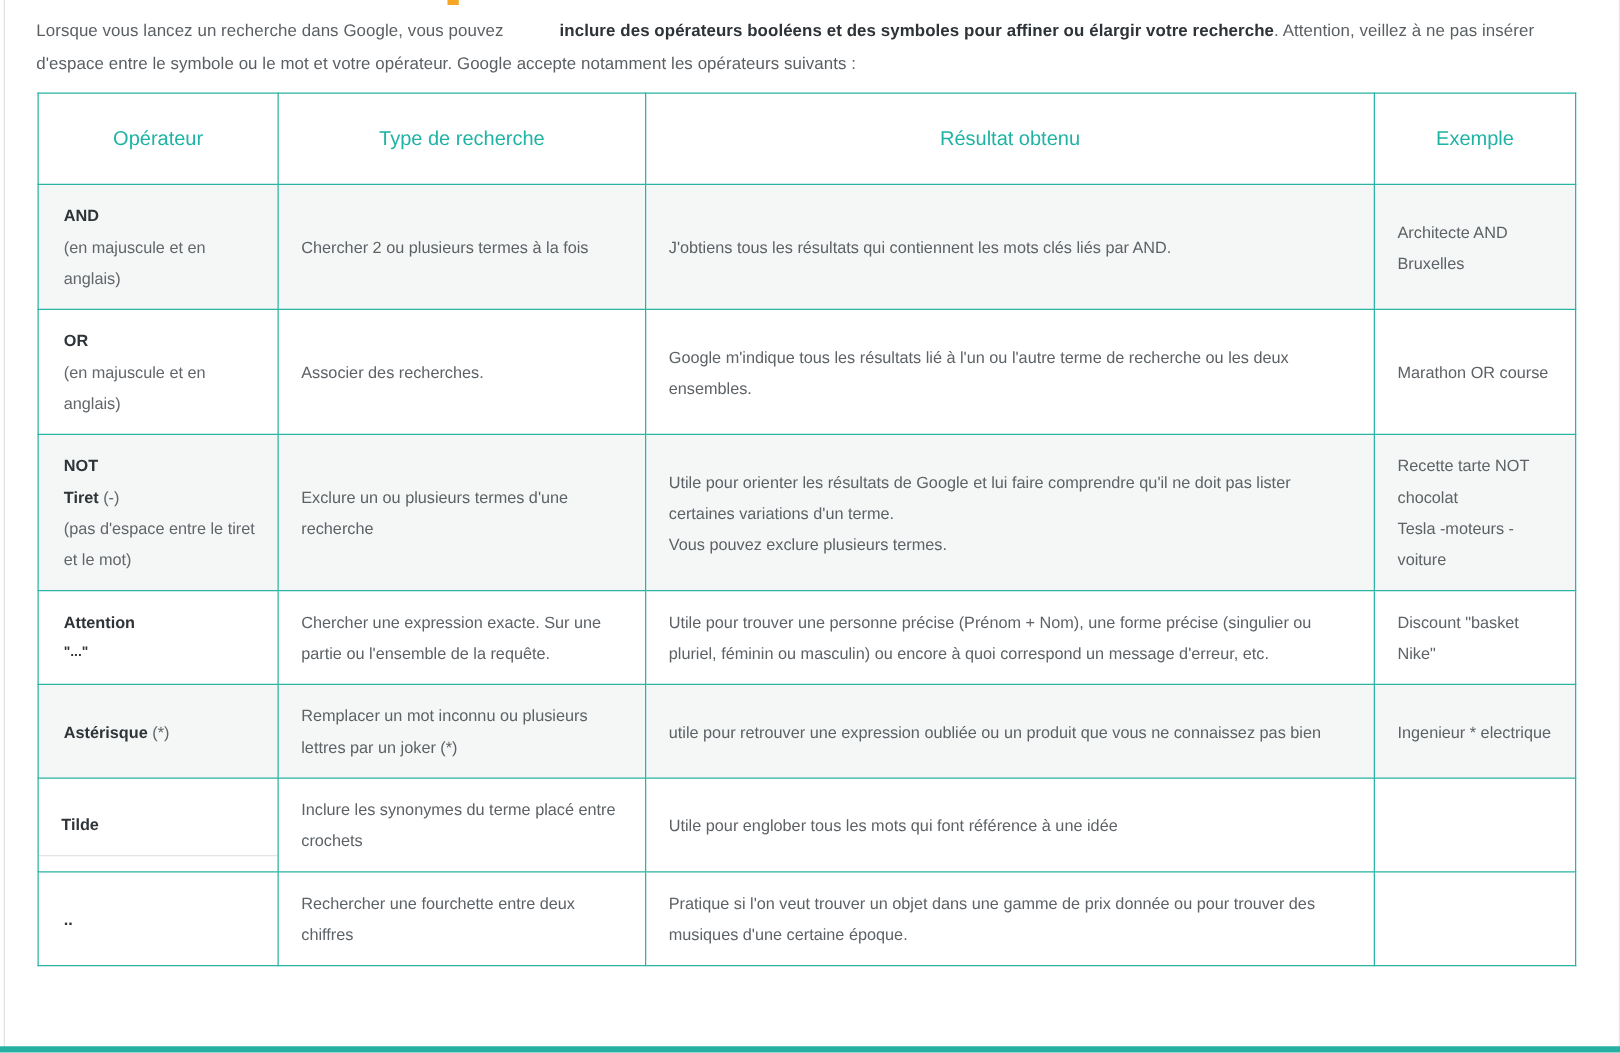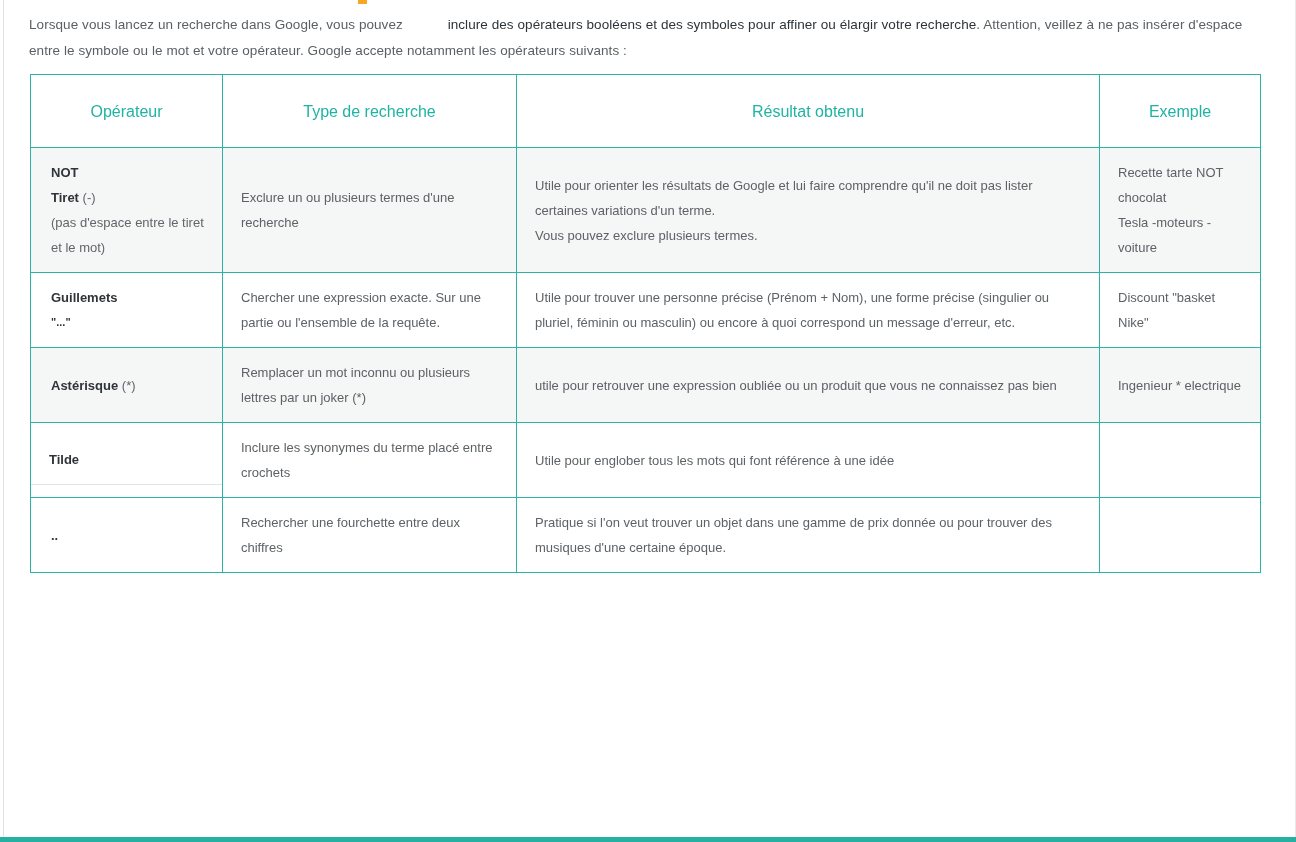--- a/index.html
+++ b/index.html
@@ -56,21 +56,21 @@
   }
 
   .intro {
     margin: 0;
     padding: 12px 40px 10px 29px;
     font-size: 13.5px;
     line-height: 26px;
     color: #5a5f63;
     letter-spacing: 0.005em;
   }
-  .intro b { color: #2e3338; font-weight: normal; padding-left: 41px; }
+  .intro b { color: #2e3338; font-weight: bold; padding-left: 41px; }
 
   table.op-table {
     border-collapse: collapse;
     table-layout: fixed;
     margin-left: 30px;
     width: 1230px;
     background: #ffffff;
   }
   table.op-table col.c1 { width: 192px; }
   table.op-table col.c2 { width: 294px; }
@@ -146,42 +146,60 @@
     <thead>
       <tr>
         <th>Opérateur</th>
         <th>Type de recherche</th>
         <th>Résultat obtenu</th>
         <th>Exemple</th>
       </tr>
     </thead>
     <tbody>
 
-
+      <tr class="shade">
+        <td class="col-op">
+          <span class="op-name">AND</span>
+          <span class="op-sub">(en majuscule et en anglais)</span>
+        </td>
+        <td>Chercher 2 ou plusieurs termes à la fois</td>
+        <td>J'obtiens tous les résultats qui contiennent les mots clés liés par AND.</td>
+        <td>Architecte AND Bruxelles</td>
+      </tr>
+
+      <tr class="plain">
+        <td class="col-op">
+          <span class="op-name">OR</span>
+          <span class="op-sub">(en majuscule et en anglais)</span>
+        </td>
+        <td>Associer des recherches.</td>
+        <td>Google m'indique tous les résultats lié à l'un ou l'autre terme de recherche ou les deux ensembles.</td>
+        <td>Marathon OR course</td>
+      </tr>
 
       <tr class="shade">
         <td class="col-op">
           <span class="op-name">NOT</span>
           <span class="op-name"><span>Tiret</span><span class="op-inline-sub"> (-)</span></span>
           <span class="op-sub">(pas d'espace entre le tiret  et le mot)</span>
         </td>
         <td>Exclure un ou plusieurs termes d'une recherche</td>
         <td>
           <span>Utile pour orienter les résultats de Google et lui faire comprendre qu'il ne doit pas lister certaines variations d'un terme.</span><br>
           <span>Vous pouvez exclure plusieurs termes.</span>
         </td>
         <td>
           <span>Recette tarte NOT chocolat</span><br>
           <span>Tesla -moteurs -voiture</span>
         </td>
       </tr>
 
       <tr class="plain">
         <td class="col-op">
-          <span class="op-name">Guillemets</span>
+          <span class="op-name">Attention</span>
           <span class="op-name" style="font-size:11px;">"..."</span>
         </td>
         <td>Chercher une expression exacte. Sur une partie ou l'ensemble de la requête.</td>
         <td>Utile pour trouver une personne précise (Prénom + Nom), une forme précise (singulier ou pluriel, féminin ou masculin) ou encore à quoi correspond un message d'erreur, etc.</td>
         <td>Discount "basket Nike"</td>
       </tr>
 
       <tr class="shade">
         <td class="col-op">
           <span class="op-name"><span>Astérisque</span><span class="op-inline-sub"> (*)</span></span>

